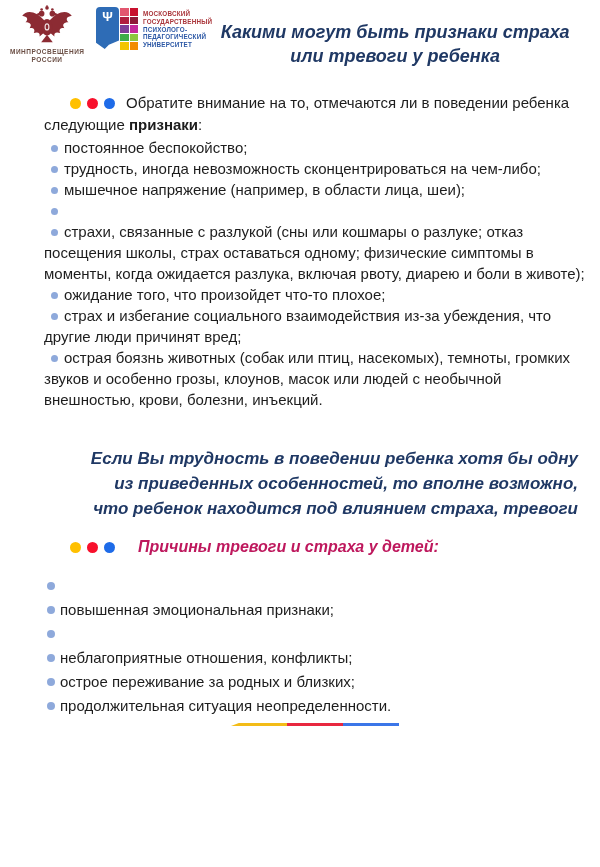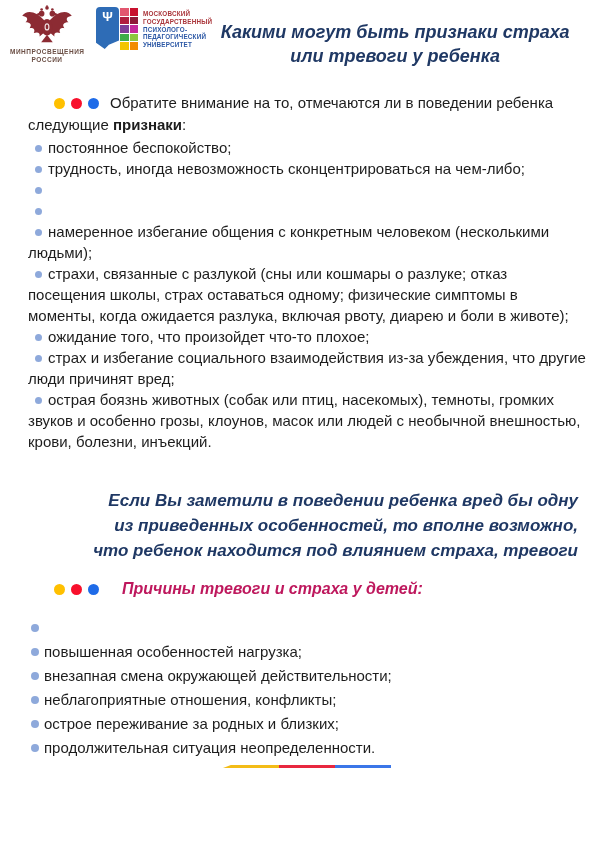--- a/index.html
+++ b/index.html
@@ -21,21 +21,21 @@
   .sq3{background:#B01E3F}.sq4{background:#8F1838}
   .sq5{background:#7D3F98}.sq6{background:#C5299B}
   .sq7{background:#3DAE49}.sq8{background:#8CC63F}
   .sq9{background:#F2C500}.sq10{background:#F28C00}
   .uni-name{margin-left:5px;margin-top:3px;font-size:6.3px;font-weight:bold;line-height:7.8px;letter-spacing:.2px}
   .uni-name .red{color:#A93439}
   .uni-name .blue{color:#2B57A5}
   .title{flex:1;text-align:center;font-weight:bold;font-style:italic;color:#1F3864;
     font-size:18px;line-height:24px;margin-top:15px;padding-right:12px}
   
-  .content{padding:0 14px 0 28px}
+  .content{padding:0 14px 0 44px}
   .intro{margin-top:24px;font-size:15px;line-height:22px;text-indent:26px}
   .dots{display:inline-flex;gap:6px;margin-right:11px;align-items:center;vertical-align:-1px}
   .dot{width:11px;height:11px;border-radius:50%;display:inline-block}
   .dot.y{background:#FFC000}.dot.r{background:#F8102C}.dot.b{background:#1E6BE8}
   .bold{font-weight:bold}
   .list1{margin-top:1px}
   .li{font-size:15px;line-height:21px}
   .bullet{display:inline-block;width:7px;height:7px;border-radius:50%;background:#8EA9DB;
     margin:0 6px 2px 7px;vertical-align:middle}
   .statement{margin-top:36px;text-align:right;padding-right:8px;color:#1F3864;
@@ -118,47 +118,46 @@
     <span class="dots">
       <span class="dot y"></span>
       <span class="dot r"></span>
       <span class="dot b"></span>
     </span><span>Обратите внимание на то, отмечаются ли в поведении ребенка следующие </span><span class="bold">признаки</span><span>:</span>
   </div>
 
   <div class="list1">
     <div class="li"><span class="bullet"></span><span>постоянное беспокойство;</span></div>
     <div class="li"><span class="bullet"></span><span>трудность, иногда невозможность сконцентрироваться на чем-либо;</span></div>
+    <div class="li"><span class="bullet"></span><span>мышечное напряжение (например, в области лица, шеи);</span></div>
     <div class="li"><span class="bullet"></span></div>
-    <div class="li"><span class="bullet"></span></div>
-    <div class="li"><span class="bullet"></span><span>намеренное избегание общения с конкретным человеком (несколькими людьми);</span></div>
     <div class="li"><span class="bullet"></span><span>страхи, связанные с разлукой (сны или кошмары о разлуке; отказ посещения школы, страх оставаться одному; физические симптомы в моменты, когда ожидается разлука, включая рвоту, диарею и боли в животе);</span></div>
     <div class="li"><span class="bullet"></span><span>ожидание того, что произойдет что-то плохое;</span></div>
     <div class="li"><span class="bullet"></span><span>страх и избегание социального взаимодействия из-за убеждения, что другие люди причинят вред;</span></div>
     <div class="li"><span class="bullet"></span><span>острая боязнь животных (собак или птиц, насекомых), темноты, громких звуков и особенно грозы, клоунов, масок или людей с необычной внешностью, крови, болезни, инъекций.</span></div>
   </div>
 
   <div class="statement">
-    <div>Если Вы заметили в поведении ребенка вред бы одну</div>
+    <div>Если Вы трудность в поведении ребенка хотя бы одну</div>
     <div>из приведенных особенностей, то вполне возможно,</div>
     <div>что ребенок находится под влиянием страха, тревоги</div>
   </div>
 
   <div class="causes-heading">
     <span class="dots">
       <span class="dot y"></span>
       <span class="dot r"></span>
       <span class="dot b"></span>
     </span><span class="txt">Причины тревоги и страха у детей:</span>
   </div>
 
   <div class="list2">
     <div class="li2"><span class="bullet"></span></div>
-    <div class="li2"><span class="bullet"></span><span>повышенная особенностей нагрузка;</span></div>
-    <div class="li2"><span class="bullet"></span><span>внезапная смена окружающей действительности;</span></div>
+    <div class="li2"><span class="bullet"></span><span>повышенная эмоциональная признаки;</span></div>
+    <div class="li2"><span class="bullet"></span></div>
     <div class="li2"><span class="bullet"></span><span>неблагоприятные отношения, конфликты;</span></div>
     <div class="li2"><span class="bullet"></span><span>острое переживание за родных и близких;</span></div>
     <div class="li2"><span class="bullet"></span><span>продолжительная ситуация неопределенности.</span></div>
   </div>
 
   <div class="footer-line">
     <span class="seg y"></span>
     <span class="seg r"></span>
     <span class="seg b"></span>
   </div>

